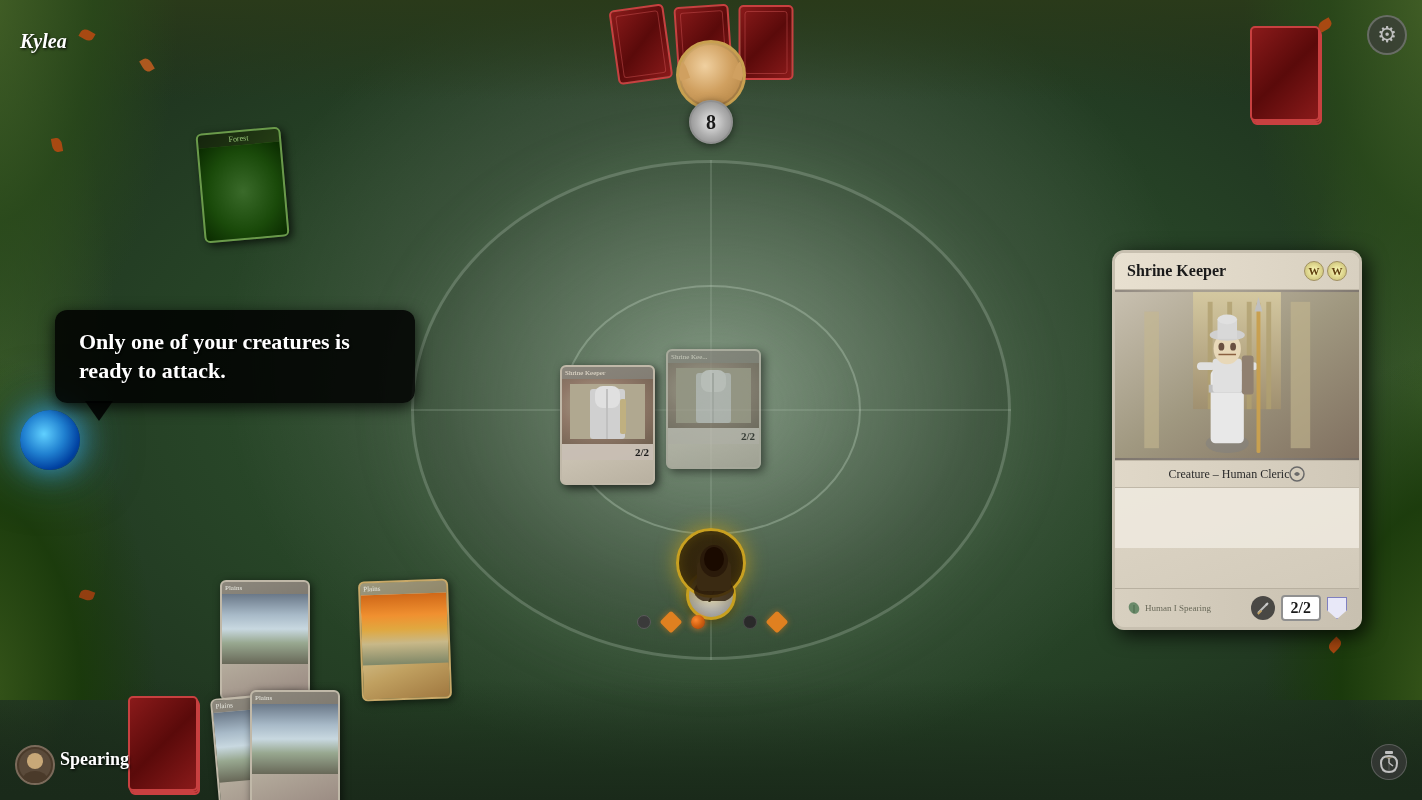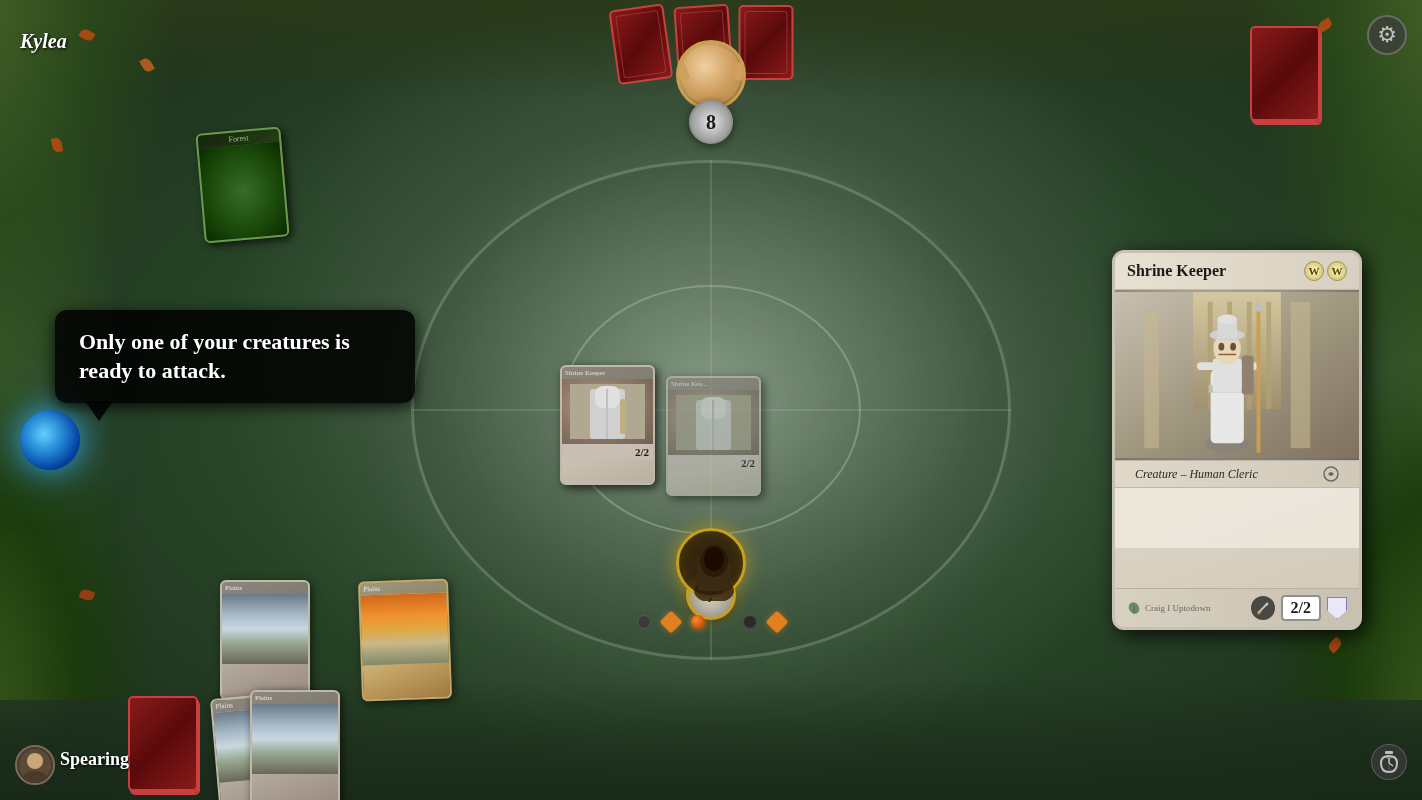--- a/index.html
+++ b/index.html
@@ -564,26 +564,25 @@
       background: radial-gradient(ellipse at 40% 35%, #d0c8b8 0%, #b0a898 30%, #908880 60%, #706860 100%);
       position: relative;
       overflow: hidden;
       display: flex;
       align-items: center;
       justify-content: center;
     }
 
     .popup-type-line {
       background: linear-gradient(90deg, #e0d8c8 0%, #d0c8b8 100%);
-      padding: 5px 20px;
+      padding: 5px 0;
       font-size: 12px;
       color: #2a2a2a;
-      font-style: italic;
-      display: flex;
-      justify-content: space-between;
+      display: flex;
+      justify-content: center;
       align-items: center;
       border-top: 1px solid #c0b8a8;
       border-bottom: 1px solid #c0b8a8;
     }
 
     .popup-text-area {
       background: rgba(240,235,225,0.8);
       padding: 8px 12px;
       min-height: 60px;
       font-size: 11px;
@@ -840,21 +839,21 @@
         <rect x="25" y="2" width="25" height="22" fill="#e0e0e0" rx="8"></rect>
         <line x1="37" y1="5" x2="37" y2="55" stroke="#c0c0c0" stroke-width="2"></line>
         <rect x="50" y="15" width="6" height="35" fill="#c0b080" rx="2"></rect>
       </svg>
     </div>
     <div class="board-card-bottom">
       <span class="power-toughness">2/2</span>
     </div>
   </div>
 
-  <div class="board-card board-card-2" style="left: 666px; top: 376px;">
+  <div class="board-card board-card-2" style="left: 666px; top: 349px;">
     <div class="board-card-title">
       <span>Shrine Kee...</span>
     </div>
     <div class="board-card-art">
       <svg width="75" height="55" viewBox="0 0 75 55">
         <rect width="75" height="55" fill="#a09880"></rect>
         <rect x="20" y="5" width="35" height="50" fill="#c0c0c0" rx="3"></rect>
         <rect x="25" y="2" width="25" height="22" fill="#d0d0d0" rx="8"></rect>
         <line x1="37" y1="5" x2="37" y2="55" stroke="#b0b0b0" stroke-width="2"></line>
       </svg>
@@ -999,21 +998,21 @@
     </div>
     <div class="popup-text-area">
     </div>
     <div class="popup-footer">
       <div style="display:flex; align-items:center; gap:4px;">
 
         <svg width="14" height="14" viewBox="0 0 14 14">
           <ellipse cx="7" cy="7" rx="5" ry="6" fill="#6a8a6a" transform="rotate(-30 7 7)"></ellipse>
           <line x1="7" y1="12" x2="7" y2="4" stroke="#4a6a4a" stroke-width="1"></line>
         </svg>
-        <span class="popup-credit">Craig I Uptodown</span>
+        <span class="popup-credit">Human I Spearing</span>
       </div>
       <div class="popup-pt-box">
 
         <div class="pt-icon">
           <svg width="14" height="14" viewBox="0 0 14 14">
             <line x1="2" y1="12" x2="12" y2="2" stroke="#c0c0c0" stroke-width="2"></line>
             <polygon points="12,2 9,3 11,5" fill="#d0d0d0"></polygon>
             <rect x="1" y="10" width="5" height="2" fill="#c0a060" transform="rotate(-45 4 11)"></rect>
           </svg>
         </div>

